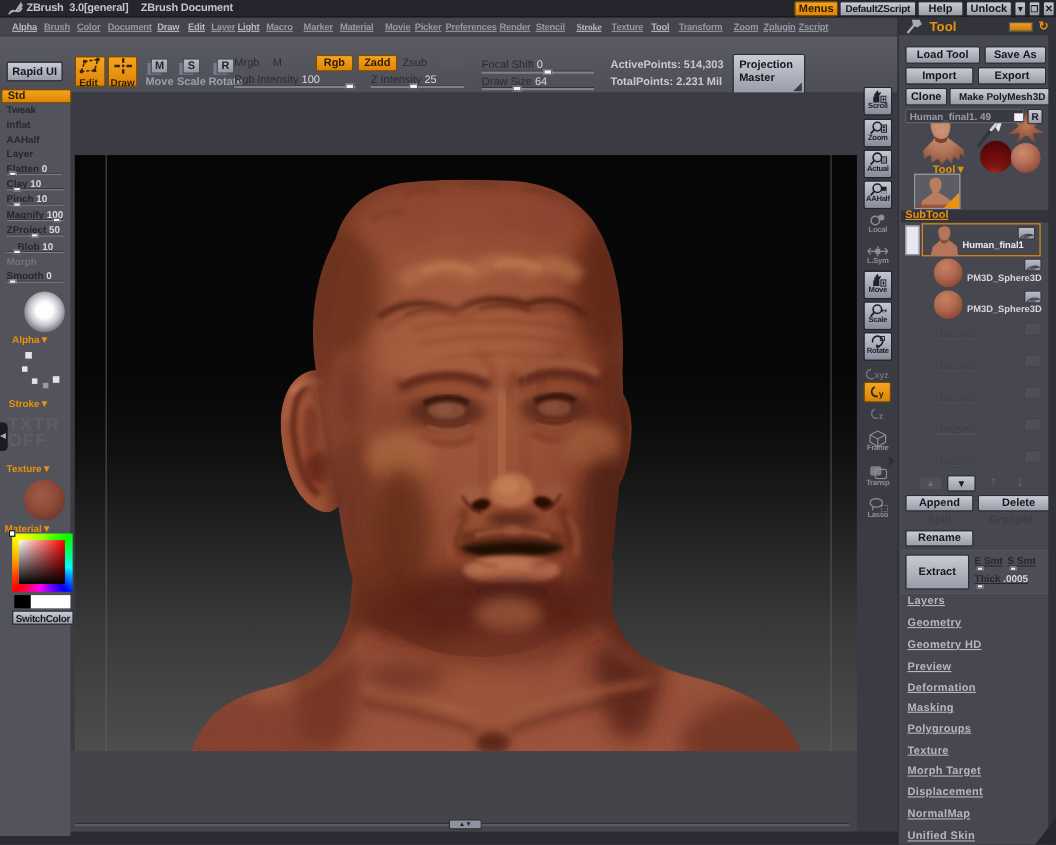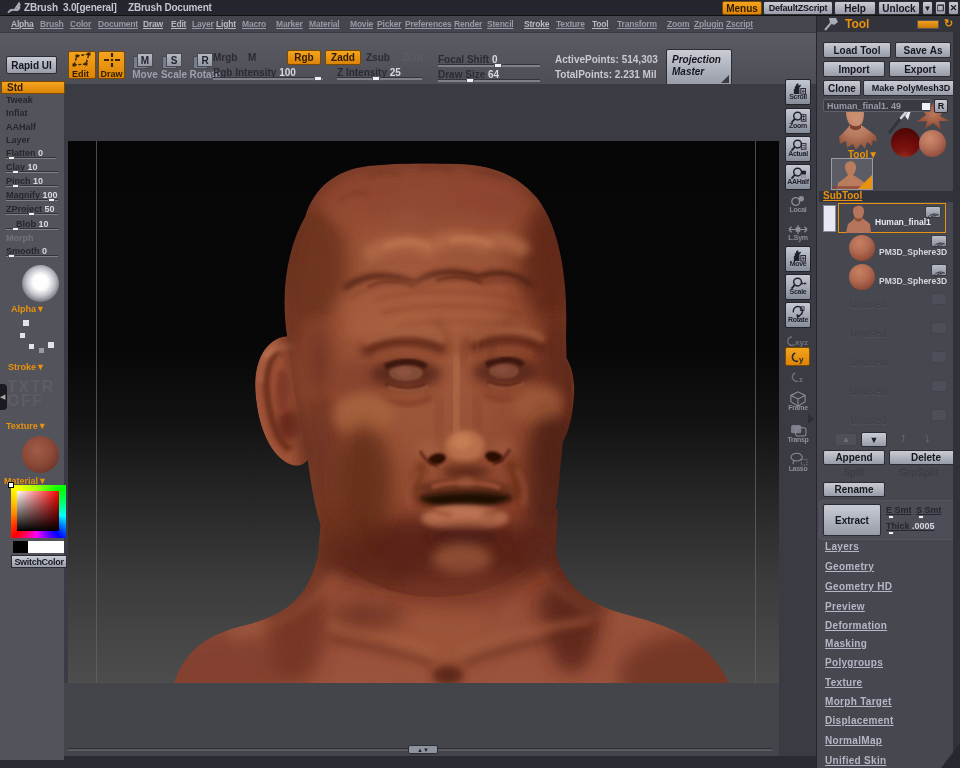--- a/index.html
+++ b/index.html
@@ -1,21 +1,21 @@
 <!DOCTYPE html>
 <html><head>
 <meta charset="utf-8">
 <style>
 * { margin:0; padding:0; box-sizing:border-box; }
 html,body { width:960px; height:768px; }
 body { position:relative; font-family:"Liberation Sans",sans-serif; background:#42424a; overflow:hidden; }
 .abs { position:absolute; }
 .btn { position:absolute; background:linear-gradient(#c9ccd4,#979ca8); border:1px solid #2c2c34; border-radius:2px; color:#16161e; font-weight:bold; text-align:center; }
 .obtn { position:absolute; background:linear-gradient(#f5a41e,#dd8406); border:1px solid #7a4a02; border-radius:2px; color:#2e1c02; font-weight:bold; text-align:center; }
-.lbl { position:absolute; color:#2b2b36; font-weight:bold; font-size:10px; white-space:nowrap; }
+.lbl { position:absolute; color:#2b2b36; font-weight:normal; font-size:10px; white-space:nowrap; }
 .lbl9 { position:absolute; color:#26262e; font-weight:bold; font-size:9px; white-space:nowrap; }
 .dlbl { position:absolute; color:#c9c9d4; font-weight:bold; font-size:10px; white-space:nowrap; }
 .tlbl { position:absolute; color:#c4c4ce; font-weight:bold; font-size:10px; white-space:nowrap; letter-spacing:-0.2px; }
 .olbl { position:absolute; color:#e8920e; font-weight:bold; font-size:10px; white-space:nowrap; }
 .menu { position:absolute; color:#9898a6; font-weight:bold; font-size:8.5px; text-decoration:underline; letter-spacing:-0.2px; }
 .slider { position:absolute; height:3px; background:#80808a; border-top:1px solid #33333b; }
 .handle { position:absolute; width:8px; height:5px; background:#f2f2f6; border:1px solid #555; }
 .link { position:absolute; color:#b6b6c6; font-weight:bold; font-size:10px; text-decoration:underline; letter-spacing:0.3px; }
 </style>
 </head>
@@ -46,21 +46,21 @@
   <div class="menu" style="left:192px;top:3px;">Layer</div>
   <div class="menu" style="left:216px;top:3px;color:#b8b8c4;">Light</div>
   <div class="menu" style="left:242px;top:3px;">Macro</div>
   <div class="menu" style="left:276px;top:3px;">Marker</div>
   <div class="menu" style="left:309px;top:3px;">Material</div>
   <div class="menu" style="left:350px;top:3px;">Movie</div>
   <div class="menu" style="left:377px;top:3px;">Picker</div>
   <div class="menu" style="left:405px;top:3px;">Preferences</div>
   <div class="menu" style="left:454px;top:3px;">Render</div>
   <div class="menu" style="left:487px;top:3px;">Stencil</div>
-  <div class="menu" style="left:524px;top:3px;color:#b8b8c4;">Stroke</div>
+  <div class="menu" style="left:524px;top:3px;color:#b8b8c4;font-family:Liberation Serif, serif;">Stroke</div>
   <div class="menu" style="left:556px;top:3px;">Texture</div>
   <div class="menu" style="left:592px;top:3px;color:#b8b8c4;">Tool</div>
   <div class="menu" style="left:617px;top:3px;">Transform</div>
   <div class="menu" style="left:667px;top:3px;">Zoom</div>
   <div class="menu" style="left:694px;top:3px;">Zplugin</div>
   <div class="menu" style="left:726px;top:3px;">Zscript</div>
 </div>
 
 <div class="abs" style="left:0;top:32px;width:816px;height:52px;background:linear-gradient(#5b5b63,#4e4e56);border-top:1px solid #3a3a42;">
 
@@ -121,21 +121,21 @@
   <div class="handle" style="left:372px;top:43px;"></div>
   <div class="lbl" style="left:438px;top:21px;">Focal&nbsp;Shift&nbsp;<span style="color:#d8d8e0;">0</span></div>
   <div class="slider" style="left:438px;top:31px;width:102px;"></div>
   <div class="handle" style="left:494px;top:30px;"></div>
   <div class="lbl" style="left:438px;top:35px;top:36px;">Draw&nbsp;Size&nbsp;<span style="color:#d8d8e0;">64</span></div>
   <div class="slider" style="left:438px;top:46px;width:102px;"></div>
   <div class="handle" style="left:466px;top:45px;"></div>
   <div class="dlbl" style="left:555px;top:21px;">ActivePoints:&nbsp;514,303</div>
   <div class="dlbl" style="left:555px;top:36px;">TotalPoints:&nbsp;2.231&nbsp;Mil</div>
 
-  <div class="btn" style="left:666px;top:16px;width:66px;height:37px;font-size:10px;text-align:left;padding:4px 0 0 5px;line-height:12px;font-style:italic;">Projection<br>Master
+  <div class="btn" style="left:666px;top:16px;width:66px;height:37px;font-size:10px;text-align:left;padding:4px 0 0 5px;line-height:12px;">Projection<br>Master
     <div class="abs" style="right:2px;bottom:2px;width:0;height:0;border-left:8px solid transparent;border-bottom:8px solid #3c3c46;"></div>
   </div>
 </div>
 
 <div class="abs" style="left:64px;top:84px;width:752px;height:676px;background:#3b3b43;"></div>
 <div class="abs" style="left:64px;top:683px;width:715px;height:77px;background:#44444b;"></div>
 
 <div class="abs" style="left:68px;top:141px;width:711px;height:542px;background:linear-gradient(#060606 0%,#070707 38%,#111111 51%,#1e1e1e 60%,#2c2c2c 70%,#3a3a3a 80%,#454545 91%,#4d4d4d 100%);">
   <div class="abs" style="left:28px;top:0;width:1px;height:542px;background:#63636a;opacity:0.75;"></div>
   <div class="abs" style="left:687px;top:0;width:1px;height:542px;background:#63636a;opacity:0.75;"></div>

